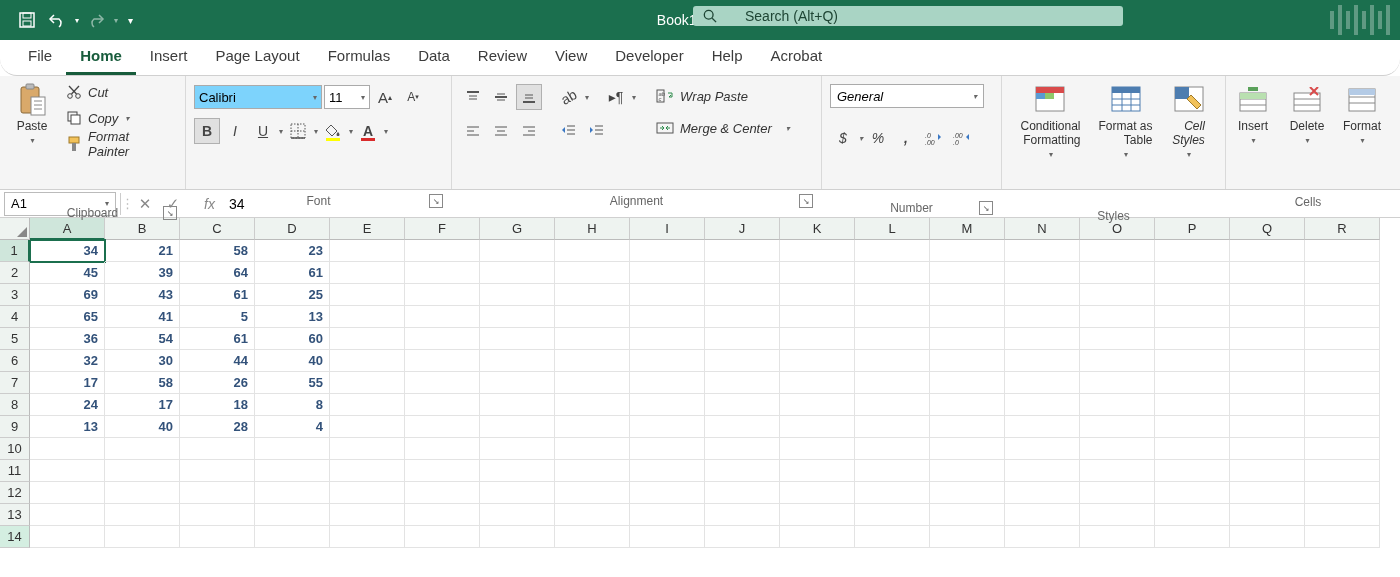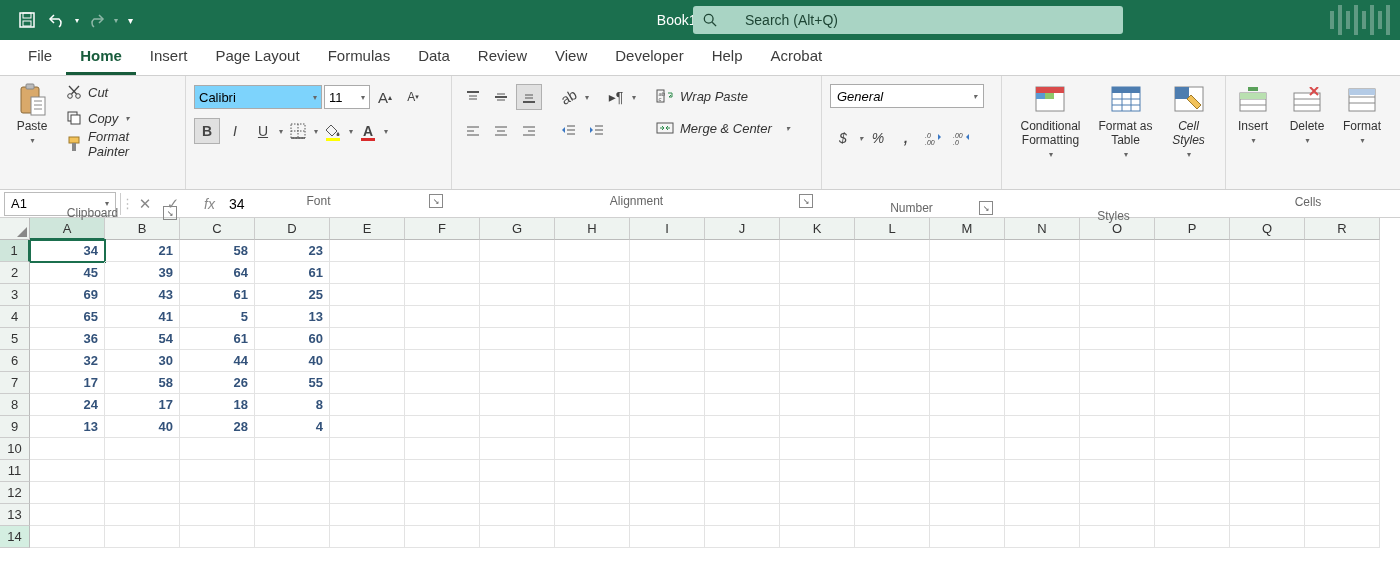--- a/index.html
+++ b/index.html
@@ -1,37 +1,37 @@
 <!DOCTYPE html>
 <html><head>
 <meta charset="utf-8">
 <style>
   * { box-sizing: border-box; margin: 0; padding: 0; font-family: "Segoe UI", Arial, sans-serif; }
   body { width: 1400px; height: 577px; background: #fff; overflow: hidden; font-size: 13px; }
   .titlebar { height: 40px; background: #1b6f4e; display: flex; align-items: center; color: #fff; position: relative; }
   .qat { display: flex; align-items: center; gap: 4px; padding-left: 14px; }
   .qat .btn { width: 26px; height: 26px; display: flex; align-items: center; justify-content: center; border-radius: 2px; }
   .title-center { position: absolute; left: 50%; transform: translateX(-50%); display: flex; align-items: center; gap: 6px; font-size: 14px; }
-  .searchbox { position: absolute; left: 693px; top: 6px; width: 430px; height: 28px; background: #a9d4c4; border-radius: 3px; display: flex; align-items: center; padding: 0 10px; color: #1e4534; }
+  .searchbox { position: absolute; left: 693px; top: 6px; width: 430px; height: 20px; background: #a9d4c4; border-radius: 3px; display: flex; align-items: center; padding: 0 10px; color: #1e4534; }
   .searchbox .icon { margin-right: 28px; }
   .searchbox span.ph { font-size: 14px; }
   .deco { position: absolute; right: 10px; top: 0; height: 40px; display: flex; align-items: center; gap: 4px; opacity: .3; }
   .deco i { width: 4px; height: 30px; background: #fff; display: inline-block; }
   .deco i:nth-child(odd){height:18px;}
-  .tabbar { height: 36px; background: #fff; display: flex; align-items: flex-end; padding-left: 14px; border-bottom: 1px solid #d0d0d0; }
+  .tabbar { height: 36px; background: #fff; display: flex; align-items: flex-end; padding-left: 14px; border-bottom: 1px solid #d0d0d0; border-radius: 17px; }
   .tab { padding: 8px 14px 8px; font-size: 15px; color: #3c3c3c; border-bottom: 3px solid transparent; }
   .tab.active { color: #185c3c; font-weight: 600; border-bottom-color: #185c3c; }
   .ribbon { height: 114px; background: #f5f5f5; display: flex; border-bottom: 1px solid #d0d0d0; }
   .group { border-right: 1px solid #d9d9d9; padding: 4px 8px 2px; display: flex; flex-direction: column; justify-content: space-between; }
   .group-body { display: flex; align-items: flex-start; gap: 6px; flex: 1; }
   .group-label { text-align: center; font-size: 12px; color: #666; padding: 2px 0 4px; position: relative; margin-top: 48px; }
   .launcher { position: absolute; right: 0; bottom: 4px; width: 14px; height: 14px; border: 1px solid #888; font-size: 8px; display: flex; align-items: center; justify-content: center; color:#555; }
   .stack { display: flex; flex-direction: column; gap: 2px; }
   .rbtn { height: 24px; display: flex; align-items: center; gap: 6px; padding: 0 4px; font-size: 13px; color: #333; font-style: italic; }
-  .bigbtn { display: flex; flex-direction: column; align-items: center; justify-content: flex-start; padding: 2px 6px 0; font-size: 12px; color: #333; text-align: center; line-height: 1.15; gap:2px;}
+  .bigbtn { display: flex; flex-direction: column; align-items: center; justify-content: flex-start; padding: 2px 6px 0; font-size: 12px; color: #333; text-align: right; line-height: 1.15; gap:2px;}
   .bigbtn .ic { width: 36px; height: 36px; display:flex;align-items:center;justify-content:center; }
   .row { display: flex; align-items: center; gap: 2px; }
   .sqbtn { width: 26px; height: 26px; display: flex; align-items: center; justify-content: center; border: 1px solid transparent; font-size:14px;color:#444;}
   .sqbtn.active { background: #e0e0e0; border-color: #b0b0b0; }
   .dd-caret { font-size: 8px; color:#666; margin-left:1px;}
   .font-sel { width: 128px; height: 24px; border: 1px solid #aaa; background:#7dd3fc; font-size: 13px; padding: 0 4px; display:flex;align-items:center;justify-content:space-between;}
   .size-sel { width: 46px; height: 24px; border: 1px solid #aaa; background:#fff; font-size: 13px; padding:0 4px;display:flex;align-items:center;justify-content:space-between;}
   .color-strip { width:14px;height:3px; }
   .num-sel { width:154px; height:24px; border:1px solid #aaa; background:#fff; padding:0 6px; display:flex;align-items:center;justify-content:space-between; font-size:13px;}
   

